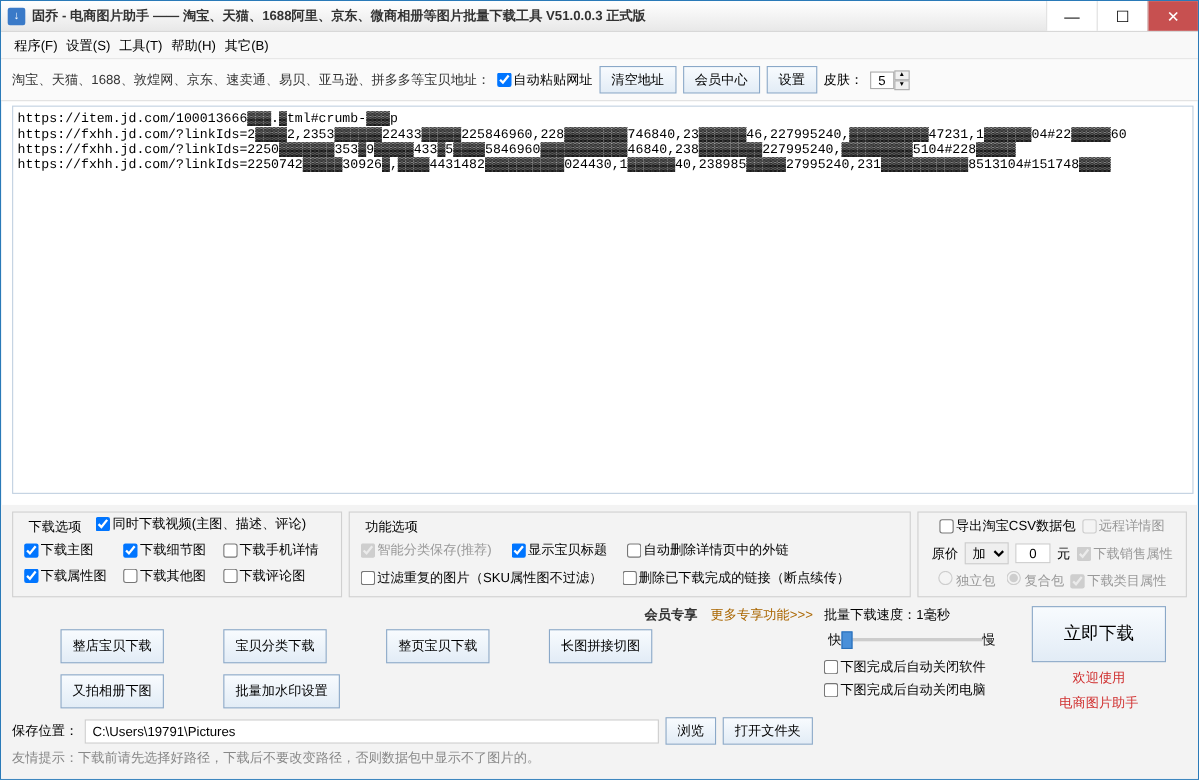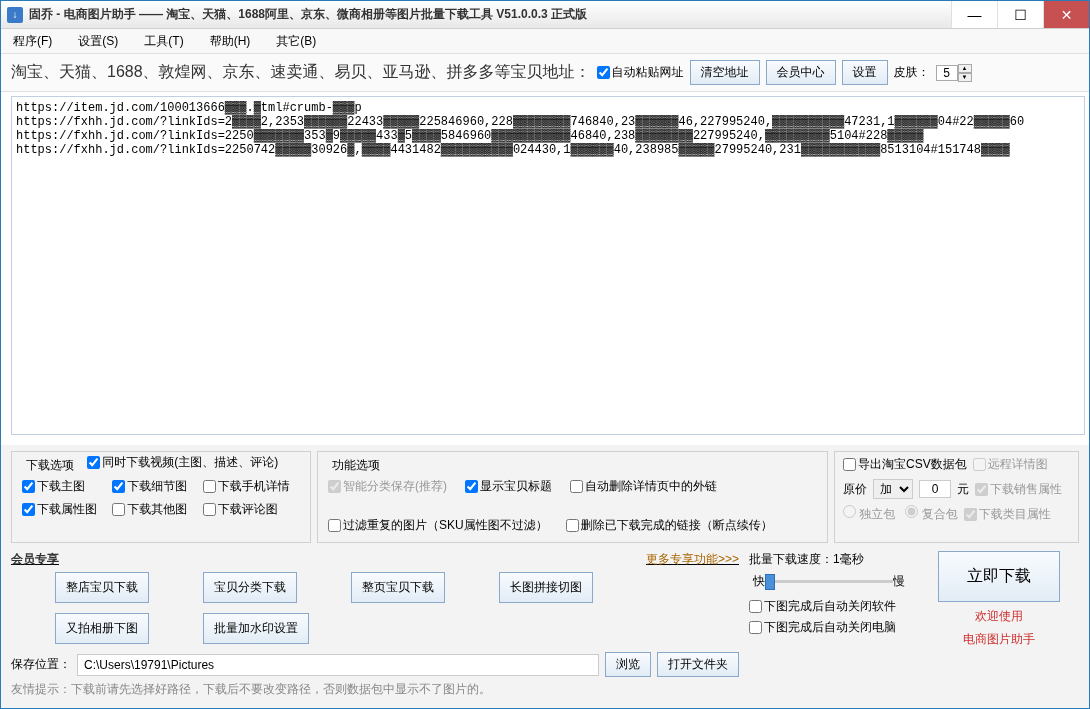--- a/index.html
+++ b/index.html
@@ -4,41 +4,41 @@
 <style>
 * { box-sizing: border-box; margin: 0; padding: 0; }
 body { font-family: "Microsoft YaHei", sans-serif; font-size: 12px; background: #f0f0f0; }
 .window { width: 1090px; height: 709px; background: #fff; border: 1px solid #2a7ab8; display: flex; flex-direction: column; }
 .titlebar { height: 28px; background: linear-gradient(#fff, #e8e8e8); display: flex; align-items: center; padding: 0 0 0 6px; border-bottom: 1px solid #d0d0d0; }
 .titlebar-icon { width: 16px; height: 16px; background: #3a7ac8; margin-right: 6px; display: inline-flex; align-items: center; justify-content: center; color: #fff; font-size: 10px; border-radius: 2px; }
 .titlebar-text { flex: 1; font-weight: bold; font-size: 12px; color: #333; }
 .win-controls { display: flex; height: 100%; }
 .win-btn { width: 46px; height: 100%; display: flex; align-items: center; justify-content: center; font-size: 14px; background: #fff; border-left: 1px solid #e0e0e0; cursor: pointer; }
 .win-close { background: #c75050; color: #fff; }
-.menubar { height: 24px; display: flex; align-items: center; padding: 12px 8px; background: #f8f8f8; border-bottom: 1px solid #e0e0e0; gap: 18px; }
+.menubar { height: 24px; display: flex; align-items: center; padding: 12px 8px; background: #f8f8f8; border-bottom: 1px solid #e0e0e0; }
 .menu-item { cursor: pointer; padding: 2px 4px; }
 .toolbar-row { padding: 6px 10px; display: flex; align-items: center; gap: 6px; background: #fafafa; border-bottom: 1px solid #e0e0e0; }
-.toolbar-label { font-size: 16px; color: #333; }
+.toolbar-label { font-size: 12px; color: #333; }
 .chk { display: inline-flex; align-items: center; gap: 2px; }
 .chk input { margin: 0; }
 .btn { padding: 3px 10px; border: 1px solid #8aa8c8; background: linear-gradient(#f8fbfe, #e2ecf6); cursor: pointer; font-size: 12px; font-family: inherit; }
 .skin-spin { width: 38px; display: flex; align-items: center; }
 .skin-spin input { width: 22px; text-align: center; border: 1px solid #aaa; font-size: 12px; }
 .spin-btns { display: flex; flex-direction: column; }
 .spin-btns button { width: 14px; height: 9px; font-size: 6px; line-height: 6px; border: 1px solid #aaa; background: #f0f0f0; cursor: pointer; padding: 0; }
 .url-area { flex: 1; padding: 4px 4px 10px 10px; display: flex; flex-direction: column; }
 .url-textarea { width: 100%; flex: 1; border: 1px solid #c0d0e0; font-family: "Courier New", monospace; font-size: 12px; padding: 4px; resize: none; white-space: pre; overflow: auto; }
 .bottom-panel { padding: 6px 10px 10px 10px; background: #f3f3f3; }
 .options-row { display: flex; gap: 0; margin-bottom: 8px; }
 .fieldset { border: 1px solid #d0d0d0; padding: 6px 17px 8px 10px; margin-right: 6px; }
 .fieldset-title { font-size: 12px; margin-top: -13px; background: #f3f3f3; display: inline-block; padding: 0 4px; margin-bottom: 4px; }
 .opt-col { display: grid; grid-template-columns: auto auto auto; gap: 6px 12px; }
-.func-col { display: flex; flex-direction: column; gap: 22px; }
+.func-col { display: flex; flex-direction: column; gap: 8px; }
 .func-row { display: flex; gap: 18px; align-items: center; }
-.right-opts { width: 245px; display: flex; flex-direction: column; gap: 6px; padding: 4px 8px; border: 1px solid #d0d0d0; }
+.right-opts { width: 245px; display: flex; flex-direction: column; gap: 6px; padding: 4px 8px; border: 1px solid #d0d0d0; align-items: center; }
 .right-row { display: flex; align-items: center; gap: 6px; }
 .right-row select, .right-row input[type=text] { border: 1px solid #ccc; font-size: 12px; padding: 1px 2px; }
 .disabled { color: #999; }
 .member-row { display: flex; align-items: center; gap: 8px; }
 .member-label { color: #333; font-weight: bold; margin-right: 4px; }
 .member-btns { display: flex; gap: 10px; flex-wrap: wrap; }
 .member-btns .btn { padding: 6px 10px; margin-left: 44px; }
 .more-label { color: #aa6600; }
 .lower-row { display: flex; align-items: flex-start; gap: 10px; margin-top: 6px; }
 .save-row { display: flex; align-items: center; gap: 6px; margin-top: 8px; }
@@ -196,21 +196,21 @@
           <label class="chk disabled">
               <input type="checkbox" checked="" disabled="" style="">
               <span>下载类目属性</span>
             </label>
         </div>
       </div>
     </div>
 
     <div class="lower-row">
       <div style="flex:1;">
-        <div class="member-row" style="justify-content:space-between;text-decoration:underline;">
+        <div class="member-row" style="justify-content:flex-end;">
           <span class="member-label">会员专享</span>
           <span class="more-label">更多专享功能&gt;&gt;&gt;</span>
         </div>
         <div class="member-btns" style="margin-top:4px;">
           <button class="btn">整店宝贝下载</button>
           <button class="btn">宝贝分类下载</button>
           <button class="btn">整页宝贝下载</button>
           <button class="btn">长图拼接切图</button>
           <button class="btn">又拍相册下图</button>
           <button class="btn">批量加水印设置</button>

